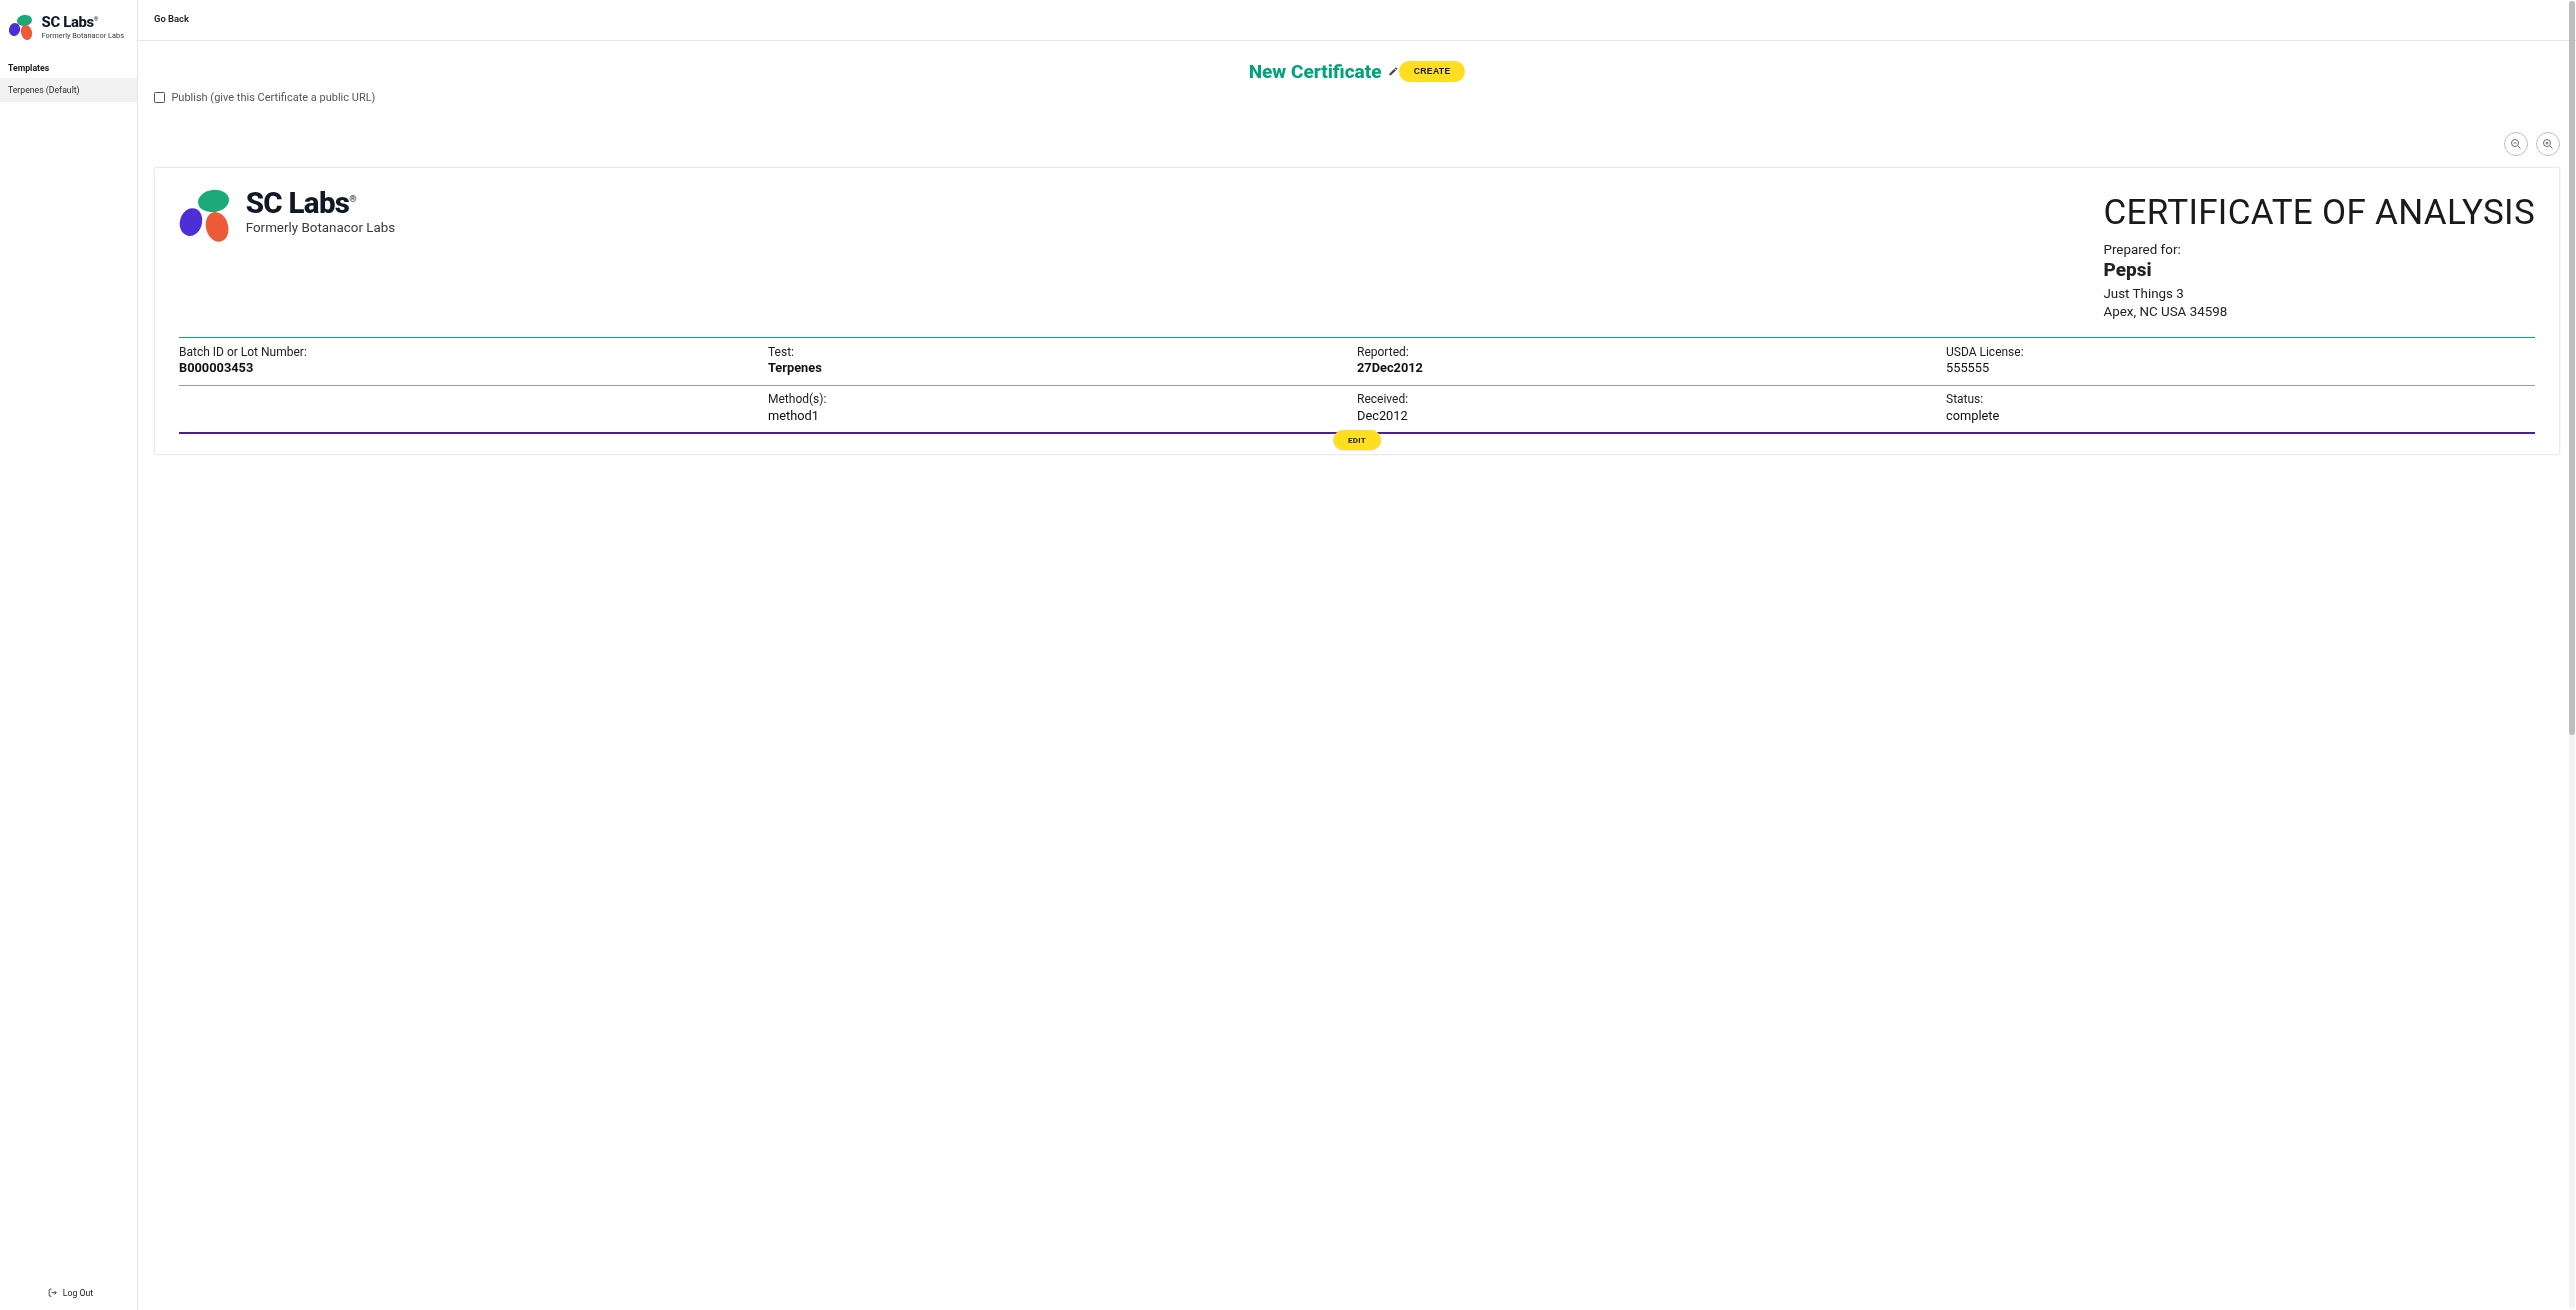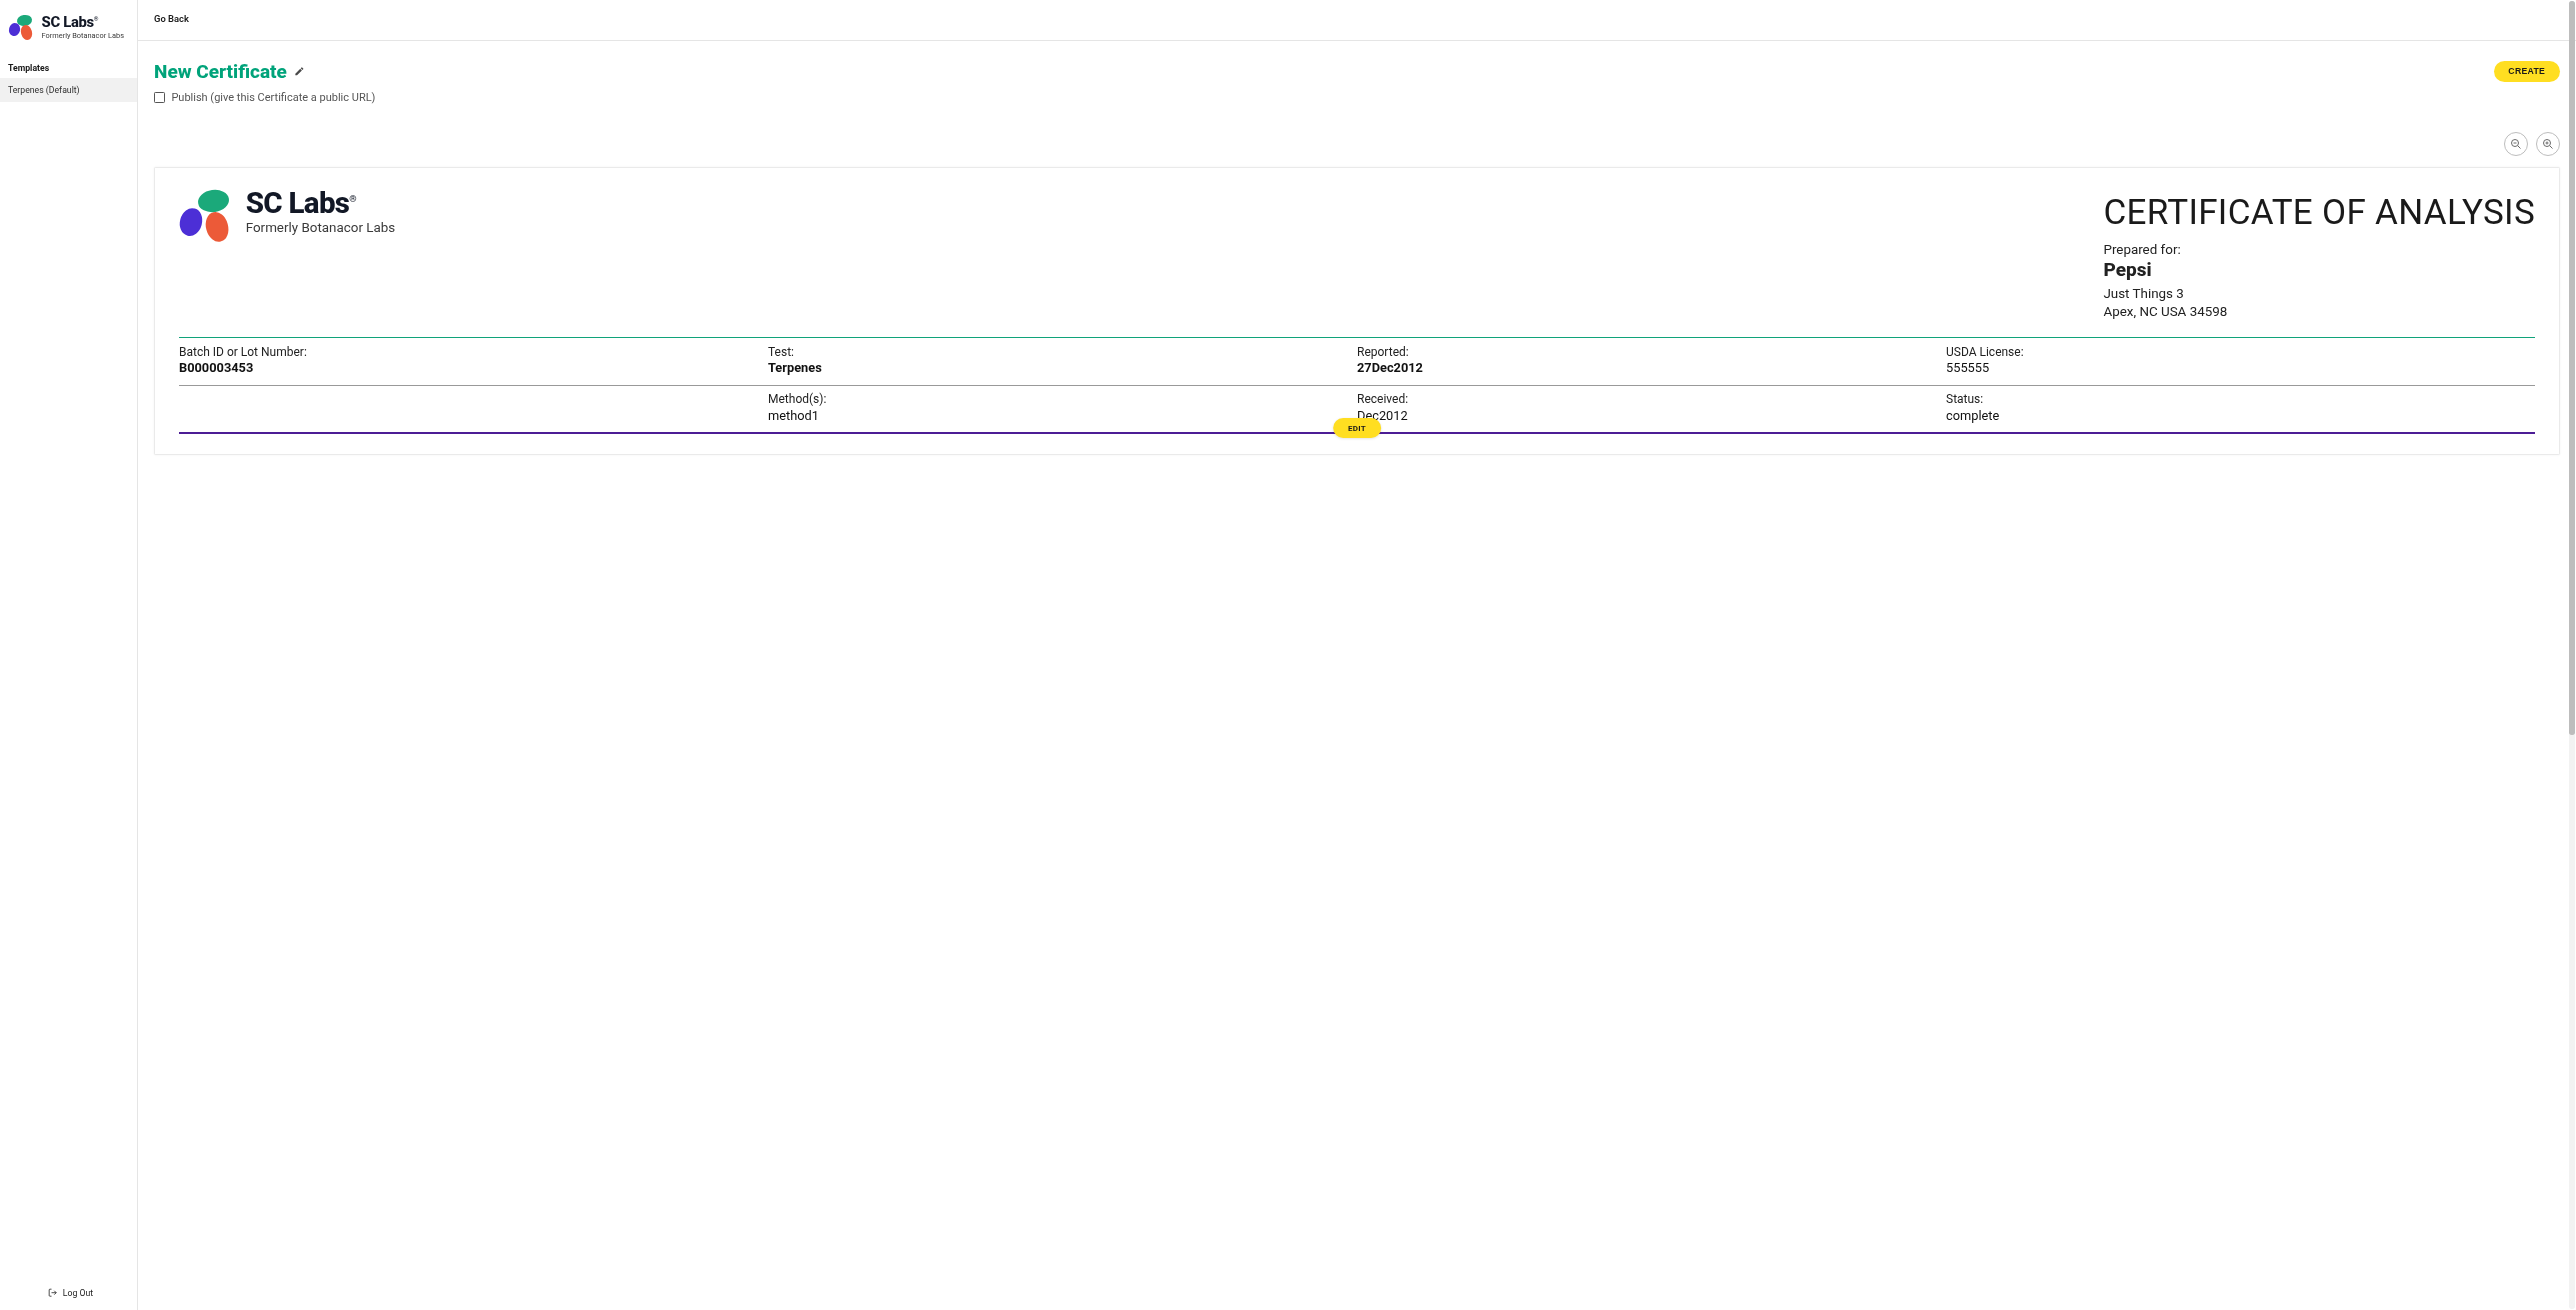--- a/index.html
+++ b/index.html
@@ -18,21 +18,21 @@
 .logo-main .reg { font-size: 6px; vertical-align: super; font-weight: 400; }
 .logo-sub { font-size: 7.4px; color: #3a3a3a; }
 .side-section-title { font-size: 8.7px; font-weight: 700; color: #1a1a1a; padding: 10.7px 8px 5.4px 8px; }
 .side-item { font-size: 8.7px; color: #2e2e2e; background: #f1f1f1; padding: 6.7px 8px; cursor: pointer; }
 .side-spacer { flex: 1; }
 .logout { display: flex; align-items: center; gap: 5.4px; font-size: 8.7px; color: #1a1a1a; padding: 9.4px 8px 12px 48px; cursor: pointer; }
 .logout-icon { width: 9.4px; height: 9.4px; }
 .main { flex: 1; overflow-y: auto; position: relative; }
 .topbar { border-bottom: 0.7px solid #e5e5e5; padding: 12px 16px 14.8px 16px; }
 .goback { font-size: 9.4px; font-weight: 600; color: #1a1a1a; cursor: pointer; }
-.page-head { display: flex; align-items: center; justify-content: space-between; padding: 19px 16px 5.4px 16px; }
+.page-head { display: flex; align-items: center; justify-content: center; padding: 19px 16px 5.4px 16px; }
 .page-title-wrap { display: flex; align-items: center; gap: 6.7px; }
 .page-title { font-size: 19px; font-weight: 800; color: #00a37a; }
 .edit-icon { width: 10.7px; height: 10.7px; color: #4a4a4a; cursor: pointer; }
 .create-btn { background: #ffde21; color: #1a1a1a; border: none; border-radius: 12px; padding: 5.4px 14.8px; font-size: 8.7px; font-weight: 700; letter-spacing: 0.3px; cursor: pointer; }
 .publish-row { display: flex; align-items: center; gap: 6.7px; padding: 2.7px 16px 16px 16px; }
 .checkbox { width: 10.7px; height: 10.7px; border: 1.3px solid #555; border-radius: 1.3px; cursor: pointer; }
 .publish-label { font-size: 11px; color: #555; }
 .zoom-row { display: flex; justify-content: flex-end; gap: 8px; padding: 12px 16px 5.4px 16px; }
 .zoom-btn { width: 24px; height: 24px; border: 0.7px solid #bdbdbd; border-radius: 50%; background: #fff; display: flex; align-items: center; justify-content: center; cursor: pointer; color: #6a6a6a; }
 .zoom-btn svg { width: 12px; height: 12px; }
@@ -56,21 +56,21 @@
 .addr { font-size: 13.4px; margin-top: 4px; line-height: 1.35; }
 .sample-name { font-size: 20px; font-weight: 800; margin: 13.4px 0 4px 0; }
 .info-table { width: 100%; border-collapse: collapse; }
 .info-table tr { border-top: 1.3px solid #10a37a; }
 .info-table tr.thin { border-top: 0.7px solid #999; }
 .info-table tr:last-child td { border-bottom: 2px solid #4c1d95; }
 .info-table td { padding: 6.7px 5.4px 9.4px 0; vertical-align: top; width: 25%; }
 .cell-label { font-size: 12px; color: #222; }
 .cell-value { font-size: 12.8px; font-weight: 700; color: #111; margin-top: 1.3px; }
 .cell-value.light { font-weight: 400; }
-.edit-pill { position: absolute; left: 50%; transform: translateX(-50%); bottom: 16px; background: #ffde21; color: #1a1a1a; border-radius: 12px; padding: 5.4px 14.8px; font-size: 8px; font-weight: 700; letter-spacing: 0.3px; cursor: pointer; box-shadow: 0 0.7px 2.7px rgba(0,0,0,0.12); }
+.edit-pill { position: absolute; left: 50%; transform: translateX(-50%); bottom: 4px; background: #ffde21; color: #1a1a1a; border-radius: 12px; padding: 5.4px 14.8px; font-size: 8px; font-weight: 700; letter-spacing: 0.3px; cursor: pointer; box-shadow: 0 0.7px 2.7px rgba(0,0,0,0.12); }
 .scroll-track { position: absolute; right: 1.3px; top: 1.3px; width: 5.4px; height: calc(100% - 2.7px); background: #f2f2f2; border-radius: 2.7px; }
 .scroll-thumb { position: absolute; right: 1.3px; top: 1.3px; width: 5.4px; height: 56%; background: #bdbdbd; border-radius: 2.7px; }
 .main-inner { position: relative; }
 </style>
 </head>
 <body>
 
 <div class="app">
   <aside class="sidebar">
     <div class="logo-block">

